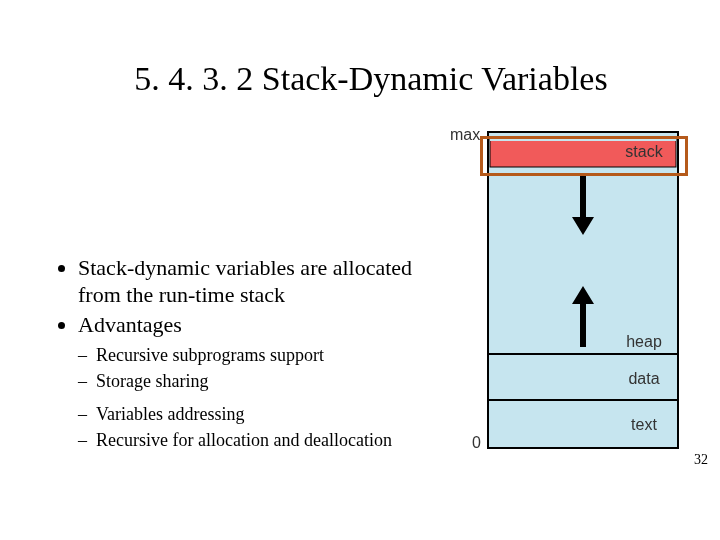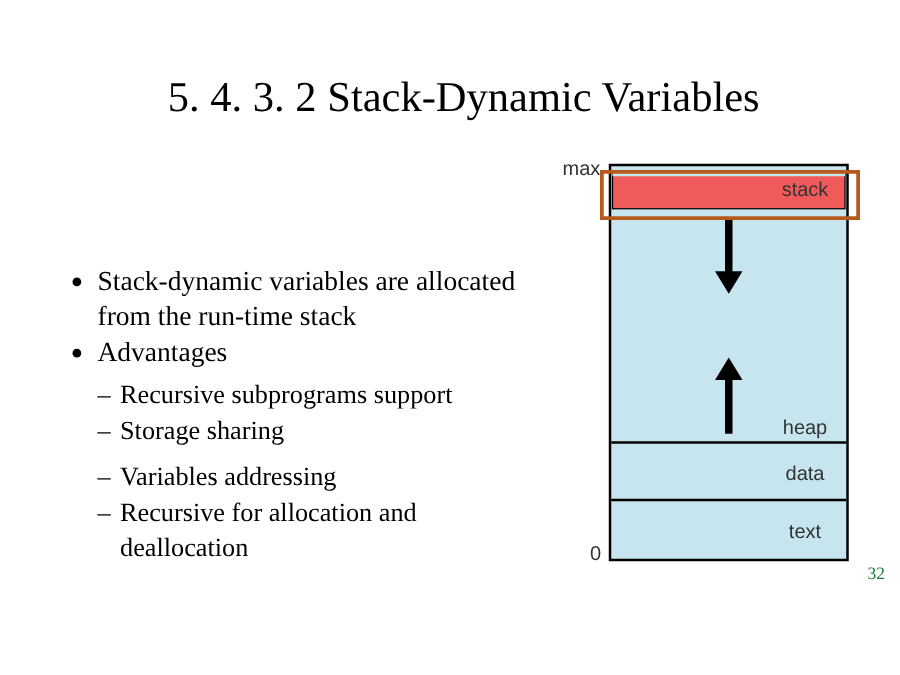--- a/index.html
+++ b/index.html
@@ -41,21 +41,21 @@
     margin: 0;
   }
   ul.level1 > li {
     margin: 2px 0;
     line-height: 1.25;
   }
   ul.level2 {
     list-style: none;
     padding-left: 28px;
     margin: 6px 0 10px 0;
-    font-size: 21px;
+    font-size: 18px;
   }
   ul.level2 > li {
     position: relative;
     padding-left: 18px;
     line-height: 1.3;
     margin: 2px 0;
   }
   ul.level2 > li::before {
     content: "–";
     position: absolute;
@@ -74,21 +74,21 @@
   .highlight-box {
     position: absolute;
     border: 3px solid #b55a1b;
     pointer-events: none;
   }
   .page-num {
     position: absolute;
     right: 12px;
     bottom: 8px;
     font-size: 14px;
-    color: #15803d;
+    color: #000000;
   }
 </style>
 </head>
 <body>
 
 <div class="slide">
   <div class="title">5. 4. 3. 2 Stack-Dynamic Variables</div>
 
   <div class="body-row">
 

